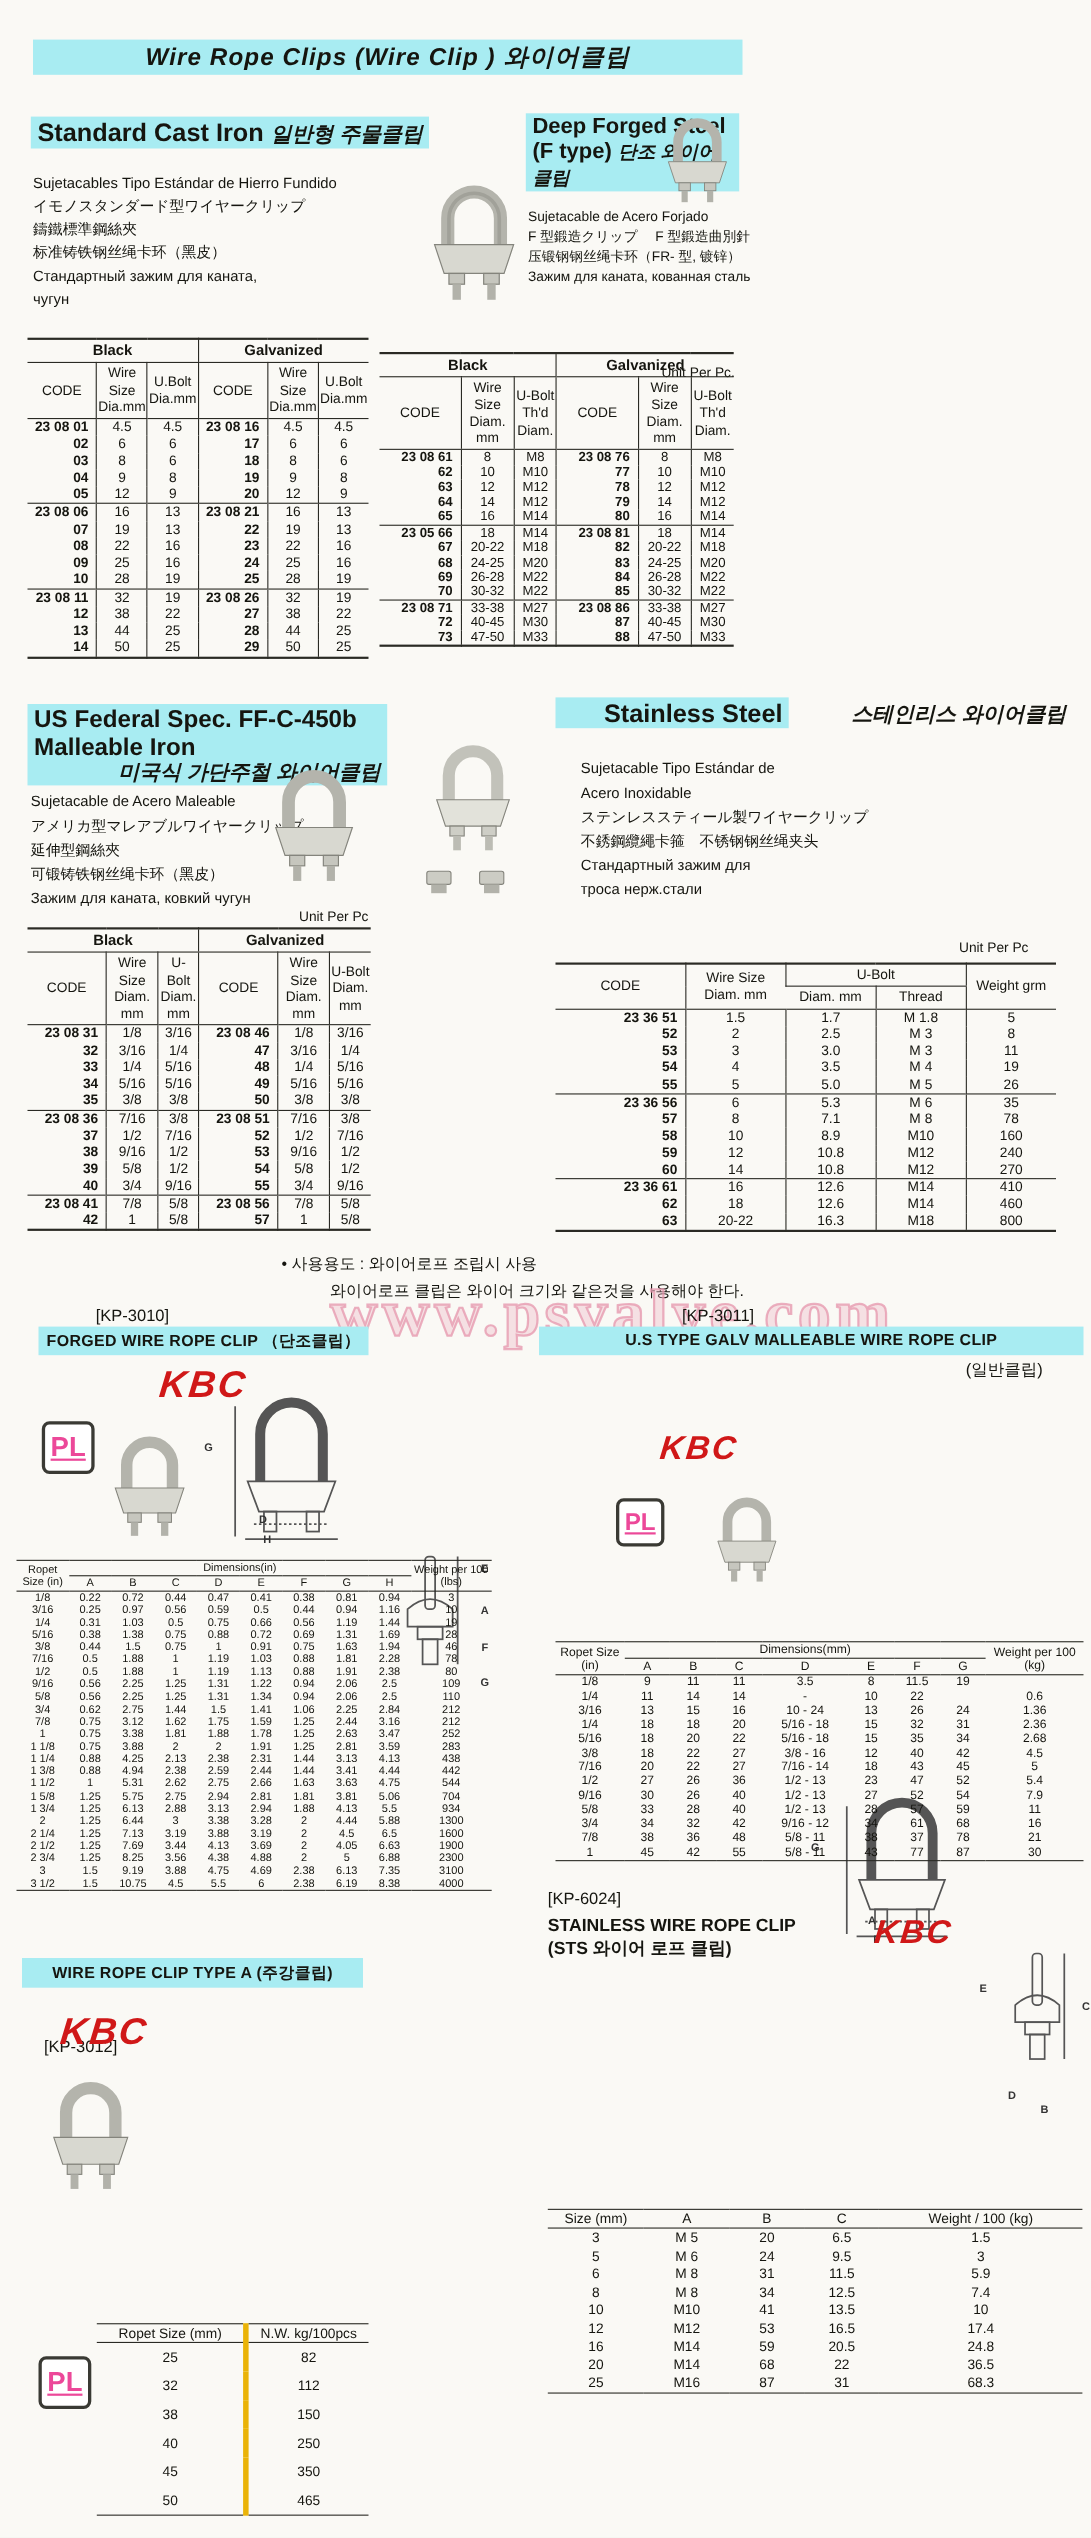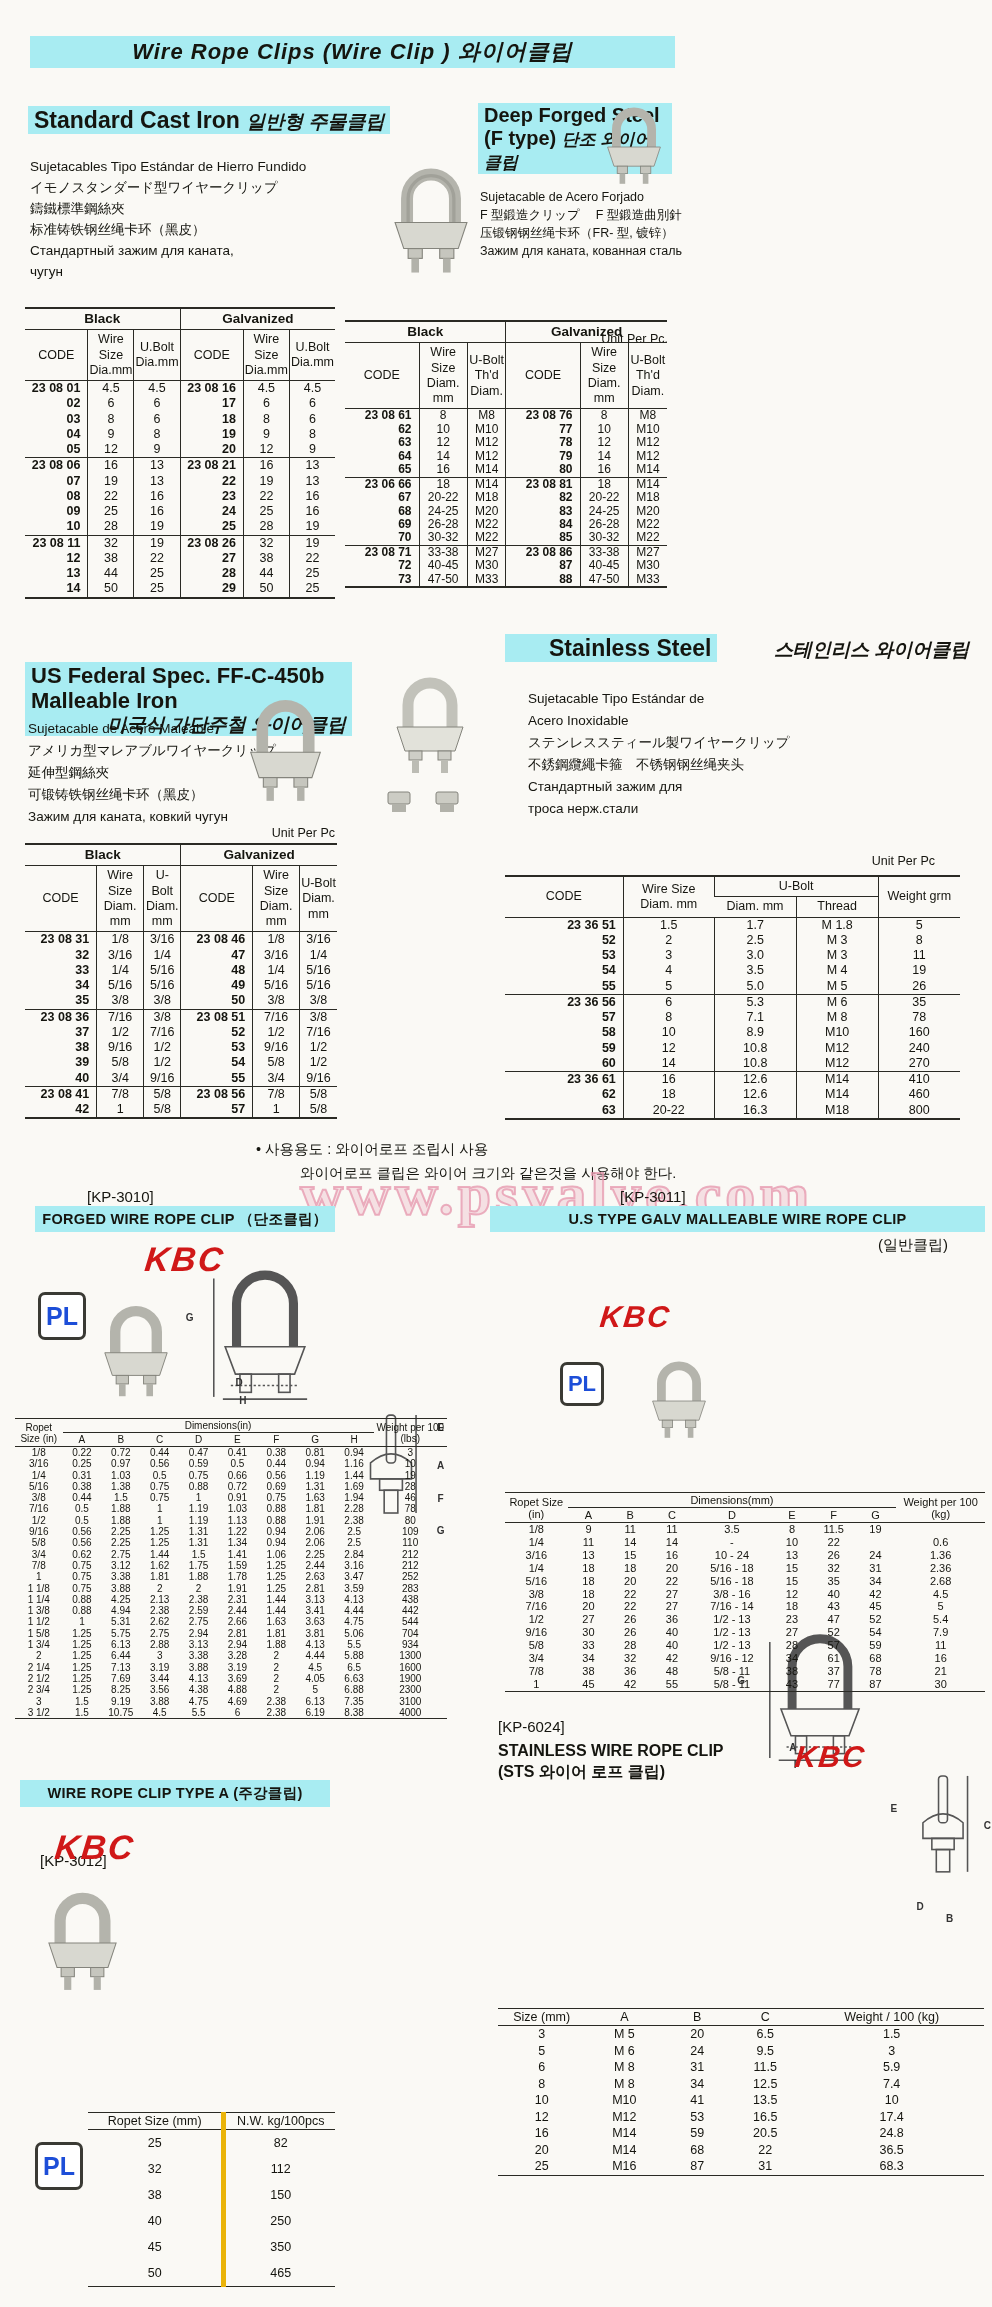--- a/index.html
+++ b/index.html
@@ -36,21 +36,21 @@
   .t3010{font-size:10px;}  .t3010 td{line-height:11.3px;}
   .t3011{font-size:11px;}  .t3011 td{line-height:12.9px;}
   .t6024{font-size:12.5px;} .t6024 td{line-height:16.5px;}
   .t6024 thead{border-bottom:1px solid #2a2a24;}
   .t3012{font-size:12.5px;} .t3012 td{line-height:26px;}
   .t3012 thead{border-bottom:1px solid #2a2a24;}
   .t3012 td+td,.t3012 th+th{border-left:5px solid #eab308;}
   
   .kbc{color:#d01818;font-style:italic;font-weight:bold;letter-spacing:2px;transform:skewX(-6deg);display:inline-block;}
   .pl{width:42px;height:42px;border:3px solid #3a3a34;border-radius:7px;background:#fff;display:flex;align-items:center;justify-content:center;
-      font-weight:bold;font-size:25px;color:#1d4ed8;}
+      font-weight:bold;font-size:25px;color:#ec4899;text-decoration:underline;}
   .tag{font-size:15px;}
   .band{background:#a8ecf2;font-weight:bold;font-size:14.5px;display:flex;align-items:center;justify-content:center;letter-spacing:.3px;}
   .note{font-size:14.5px;}
   .wm{font-size:60px;font-weight:bold;letter-spacing:4px;color:rgba(236,178,194,0.35);
       -webkit-text-stroke:2px rgba(230,150,172,.75);font-family:"Liberation Serif",serif;white-space:nowrap;}
   .diag{position:relative;}
   .diag .lbl{position:absolute;font-size:10px;color:#333;font-weight:bold;transform:translate(-50%,-50%);}
   .photo svg,.diag svg{width:100%;height:100%;display:block;}
   .kp6024-head{font-size:16px;font-weight:bold;line-height:21px;}
 </style>
@@ -302,21 +302,21 @@
         </tr>
         <tr>
           <td class="code">65</td>
           <td>16</td>
           <td>M14</td>
           <td class="code">80</td>
           <td>16</td>
           <td>M14</td>
         </tr>
         <tr class="grp">
-          <td class="code">23 06 66</td>
+          <td class="code">23 05 66</td>
           <td>18</td>
           <td>M14</td>
           <td class="code">23 08 81</td>
           <td>18</td>
           <td>M14</td>
         </tr>
         <tr>
           <td class="code">67</td>
           <td>20-22</td>
           <td>M18</td>
@@ -368,21 +368,21 @@
           <td class="code">73</td>
           <td>47-50</td>
           <td>M33</td>
           <td class="code">88</td>
           <td>47-50</td>
           <td>M33</td>
         </tr>
       </tbody>
   </table>
 
-  <div class="abs sec-title hl" style="left:25px;top:662px;width:315px;font-size:22px;">
+  <div class="abs sec-title hl" style="left:25px;top:640px;width:315px;font-size:22px;">
     <div>US Federal Spec. FF-C-450b</div>
     <div>Malleable Iron</div>
     <div class="ko" style="text-align:right;">미국식 가단주철 와이어클립</div>
   </div>
   <div class="abs desc" style="left:28px;top:718px;width:230px;line-height:22px;">
       <div class="line">Sujetacable de Acero Maleable</div>
       <div class="line">アメリカ型マレアブルワイヤークリップ</div>
       <div class="line">延伸型鋼絲夾</div>
       <div class="line">可锻铸铁钢丝绳卡环（黑皮）</div>
       <div class="line">Зажим для каната, ковкий чугун</div>

